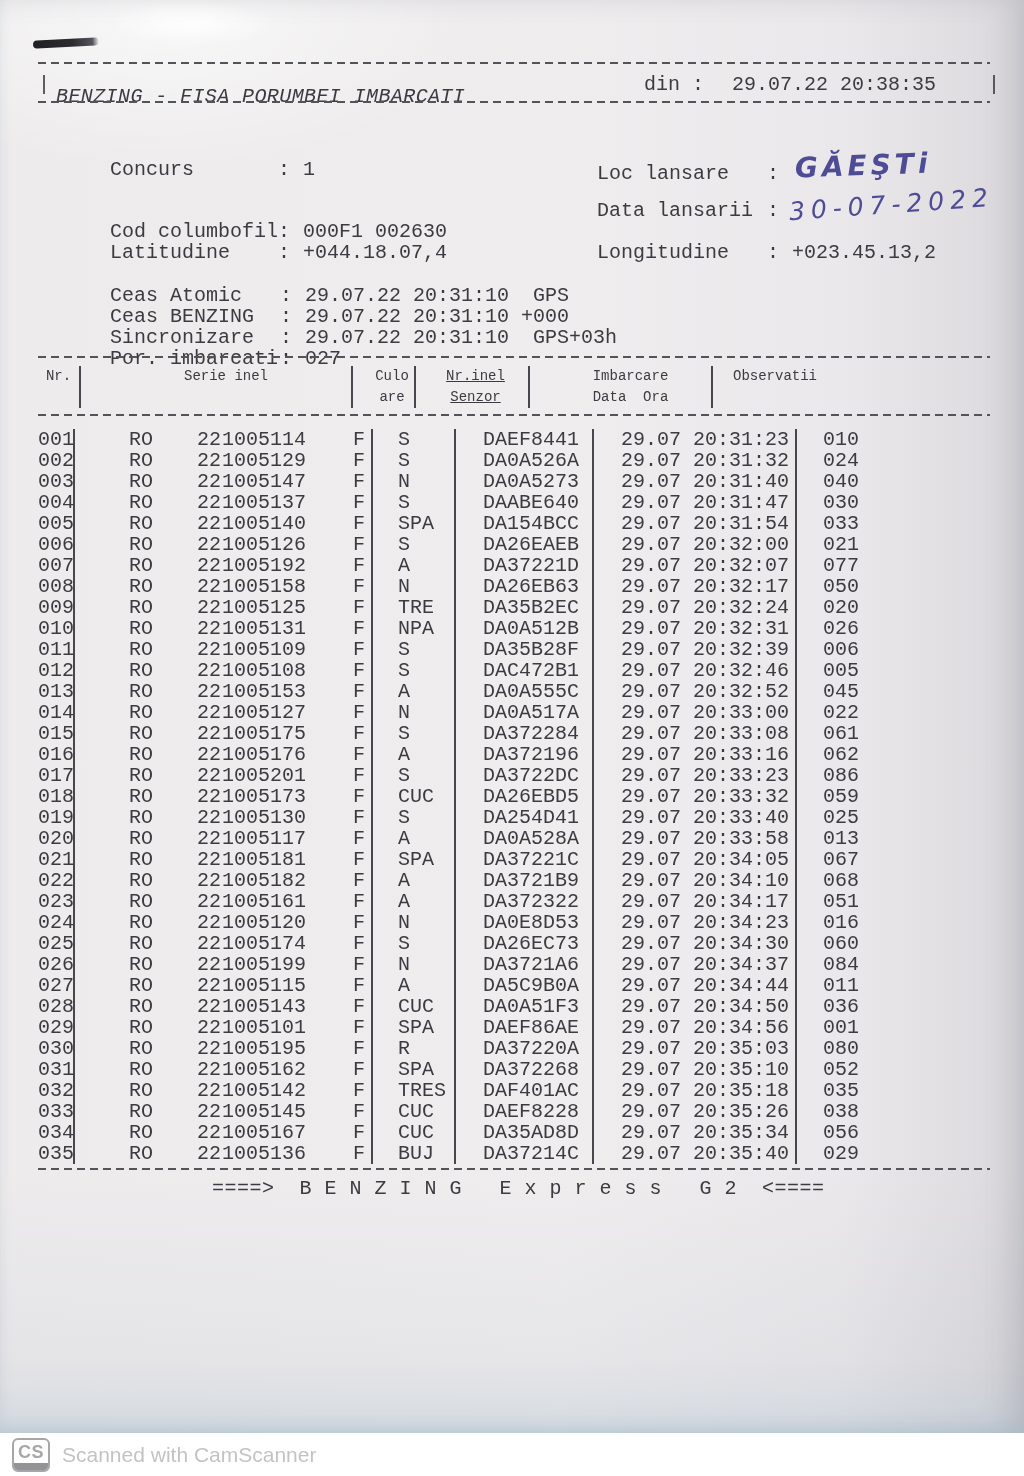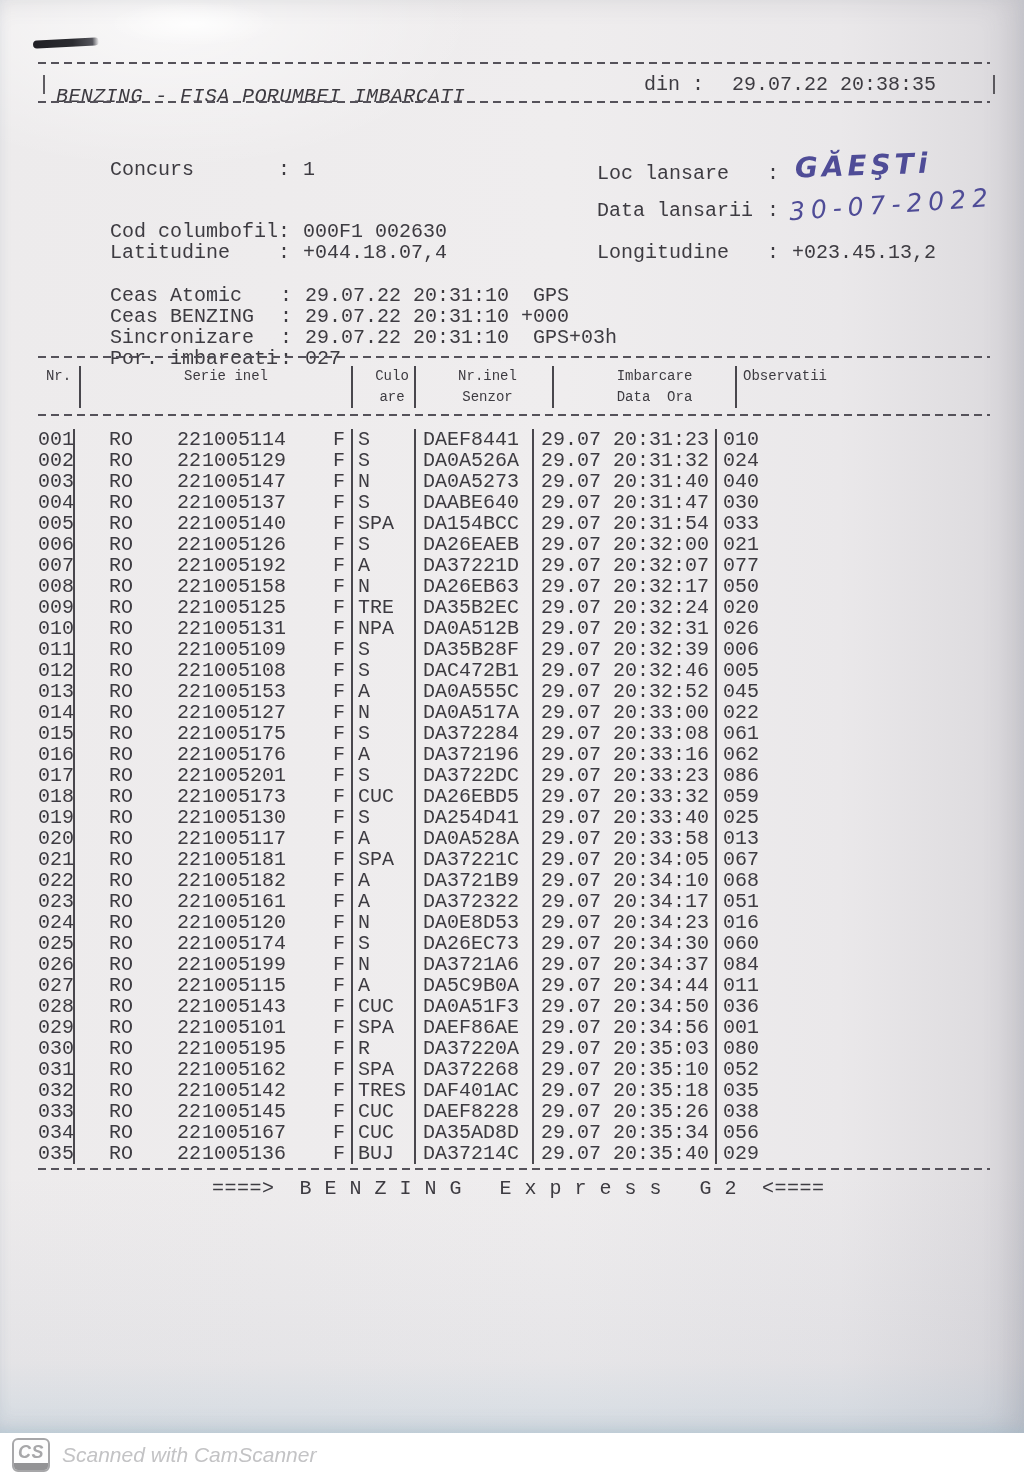--- a/index.html
+++ b/index.html
@@ -50,43 +50,43 @@
   .hand-loc{font-size:28px;font-style:italic;letter-spacing:4px;transform:rotate(-2deg) translateY(-4px);margin-left:16px;font-weight:bold;}
   .hand-date{font-size:25px;font-style:italic;letter-spacing:6px;transform:rotate(-4deg) translateY(-3px);margin-left:10px;}
 
   
   .thead{position:absolute;left:38px;top:366px;display:flex;height:42px;}
   .thead .hc{box-sizing:border-box;border-right:2px solid #49474d;height:42px;font-size:14px;line-height:21px;white-space:pre;text-align:center;}
   .thead .hc:last-child{border-right:none;}
   .h-nr{width:43px;}
   .h-serie{width:272px;padding-left:20px;}
   .h-col{width:63px;padding-left:17px;}
-  .h-sen{width:138px;padding-left:7px;}
+  .h-sen{width:114px;padding-left:7px;text-decoration:underline;}
   .h-imb{width:183px;padding-left:20px;}
-  .h-obs{width:62px;padding-left:6px;}
+  .h-obs{width:62px;padding-left:20px;}
 
   .rows{position:absolute;left:38px;top:429px;}
-  .row{display:flex;height:21px;line-height:21px;font-size:20px;white-space:pre;}
+  .row{display:flex;height:21px;line-height:21px;font-size:20px;white-space:pre;gap:20px;}
   .row .cl{box-sizing:border-box;border-right:2px solid #49474d;height:21px;overflow:visible;}
   .c-nr{width:37px;}
   .c-serie{width:278px;display:flex;}
   .c-colr{width:63px;padding-left:5px;}
   .c-sen{width:118px;padding-left:7px;}
   .c-imb{width:183px;padding-left:7px;}
   .c-obs{width:52px;padding-left:6px;border-right:none !important;}
   .f-ro{margin-left:34px;width:68px;}
   .f-yr{width:25px;}
   .f-ring{}
   .f-sex{margin-left:auto;margin-right:6px;}
   .t-gap{margin-left:12px;}
 
   .footerline{position:absolute;left:38px;top:1178px;font-size:20px;line-height:21px;white-space:pre;padding-left:174px;letter-spacing:0.5px;}
 
   
-  .cs-bar{position:absolute;left:0;top:1433px;width:1024px;height:43px;background:#ffffff;display:flex;align-items:center;font-style:italic;}
+  .cs-bar{position:absolute;left:0;top:1433px;width:1024px;height:43px;background:#ffffff;display:flex;align-items:center;}
   .cs-badge{position:relative;margin-left:12px;width:38px;height:34px;border:2.5px solid #a7a7a9;border-radius:6px;box-sizing:border-box;
             display:flex;align-items:center;justify-content:center;overflow:hidden;background:#fdfdfd;}
   .cs-badge span{font-family:"Liberation Sans",sans-serif;font-weight:bold;font-size:18px;color:#a7a7a9;letter-spacing:0.5px;margin-top:-5px;}
   .cs-tab{position:absolute;left:0;bottom:0;width:100%;height:7px;background:#939395;}
   .cs-text{margin-left:12px;font-family:"Liberation Sans",sans-serif;font-size:21px;color:#c3c3c5;}
 </style>
 </head>
 <body>
 
 <div class="scan">

